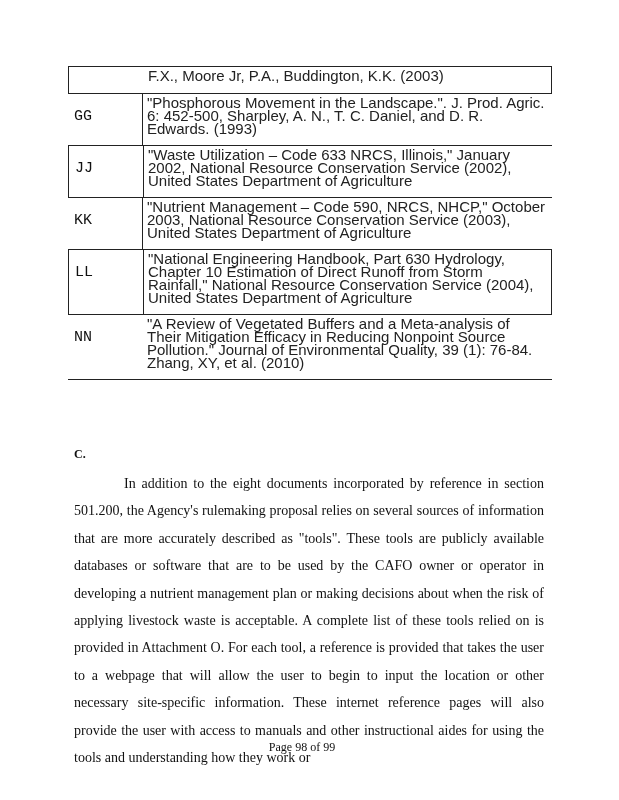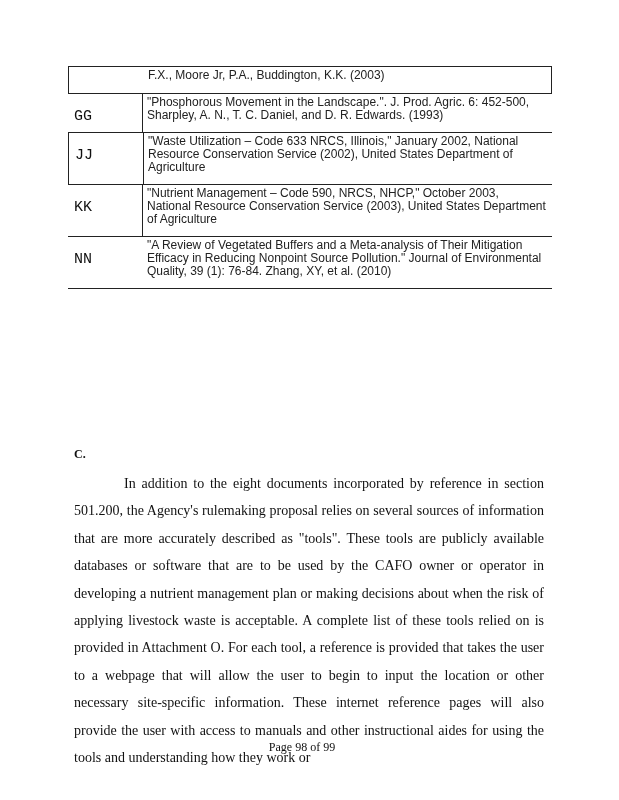--- a/index.html
+++ b/index.html
@@ -37,21 +37,21 @@
       top: 16px;
       font-family: Liberation Mono, monospace;
       font-size: 15px;
     }
     .ref-cell-text {
       margin-left: 74px;
       padding: 2px 6px 10px 0;
       border-left: 1px solid #222;
       padding-left: 4px;
       font-family: "Liberation Sans", "DejaVu Sans", sans-serif;
-      font-size: 12px;
+      font-size: 15px;
       line-height: 13px;
       color: #222;
     }
     .row-left-border { border-left: 1px solid #222; }
     .row-right-border { border-right: 1px solid #222; }
 
     .section-heading {
       position: absolute;
       left: 74px;
       top: 447px;
@@ -97,20 +97,24 @@
     <div class="ref-cell-text">"Phosphorous Movement in the Landscape.". J. Prod. Agric. 6: 452-500, Sharpley, A. N., T. C. Daniel, and D. R. Edwards. (1993)</div>
   </div>
   <div class="ref-row row-left-border">
     <span class="ref-cell-id">JJ</span>
     <div class="ref-cell-text">"Waste Utilization – Code 633 NRCS, Illinois," January 2002, National Resource Conservation Service (2002), United States Department of Agriculture</div>
   </div>
   <div class="ref-row">
     <span class="ref-cell-id">KK</span>
     <div class="ref-cell-text">"Nutrient Management – Code 590, NRCS, NHCP," October 2003, National Resource Conservation Service (2003), United States Department of Agriculture</div>
   </div>
+  <div class="ref-row row-left-border row-right-border">
+    <span class="ref-cell-id">LL</span>
+    <div class="ref-cell-text">"National Engineering Handbook, Part 630 Hydrology, Chapter 10 Estimation of Direct Runoff from Storm Rainfall," National Resource Conservation Service (2004), United States Department of Agriculture</div>
+  </div>
   <div class="ref-row">
     <span class="ref-cell-id">NN</span>
     <div class="ref-cell-text" style="border-left:none;padding-left:5px;">"A Review of Vegetated Buffers and a Meta-analysis of Their Mitigation Efficacy in Reducing Nonpoint Source Pollution." Journal of Environmental Quality, 39 (1): 76-84. Zhang, XY, et al. (2010)</div>
   </div>
 </div>
 
 <div class="section-heading">
   <span class="num">C.</span>
 </div>
 

